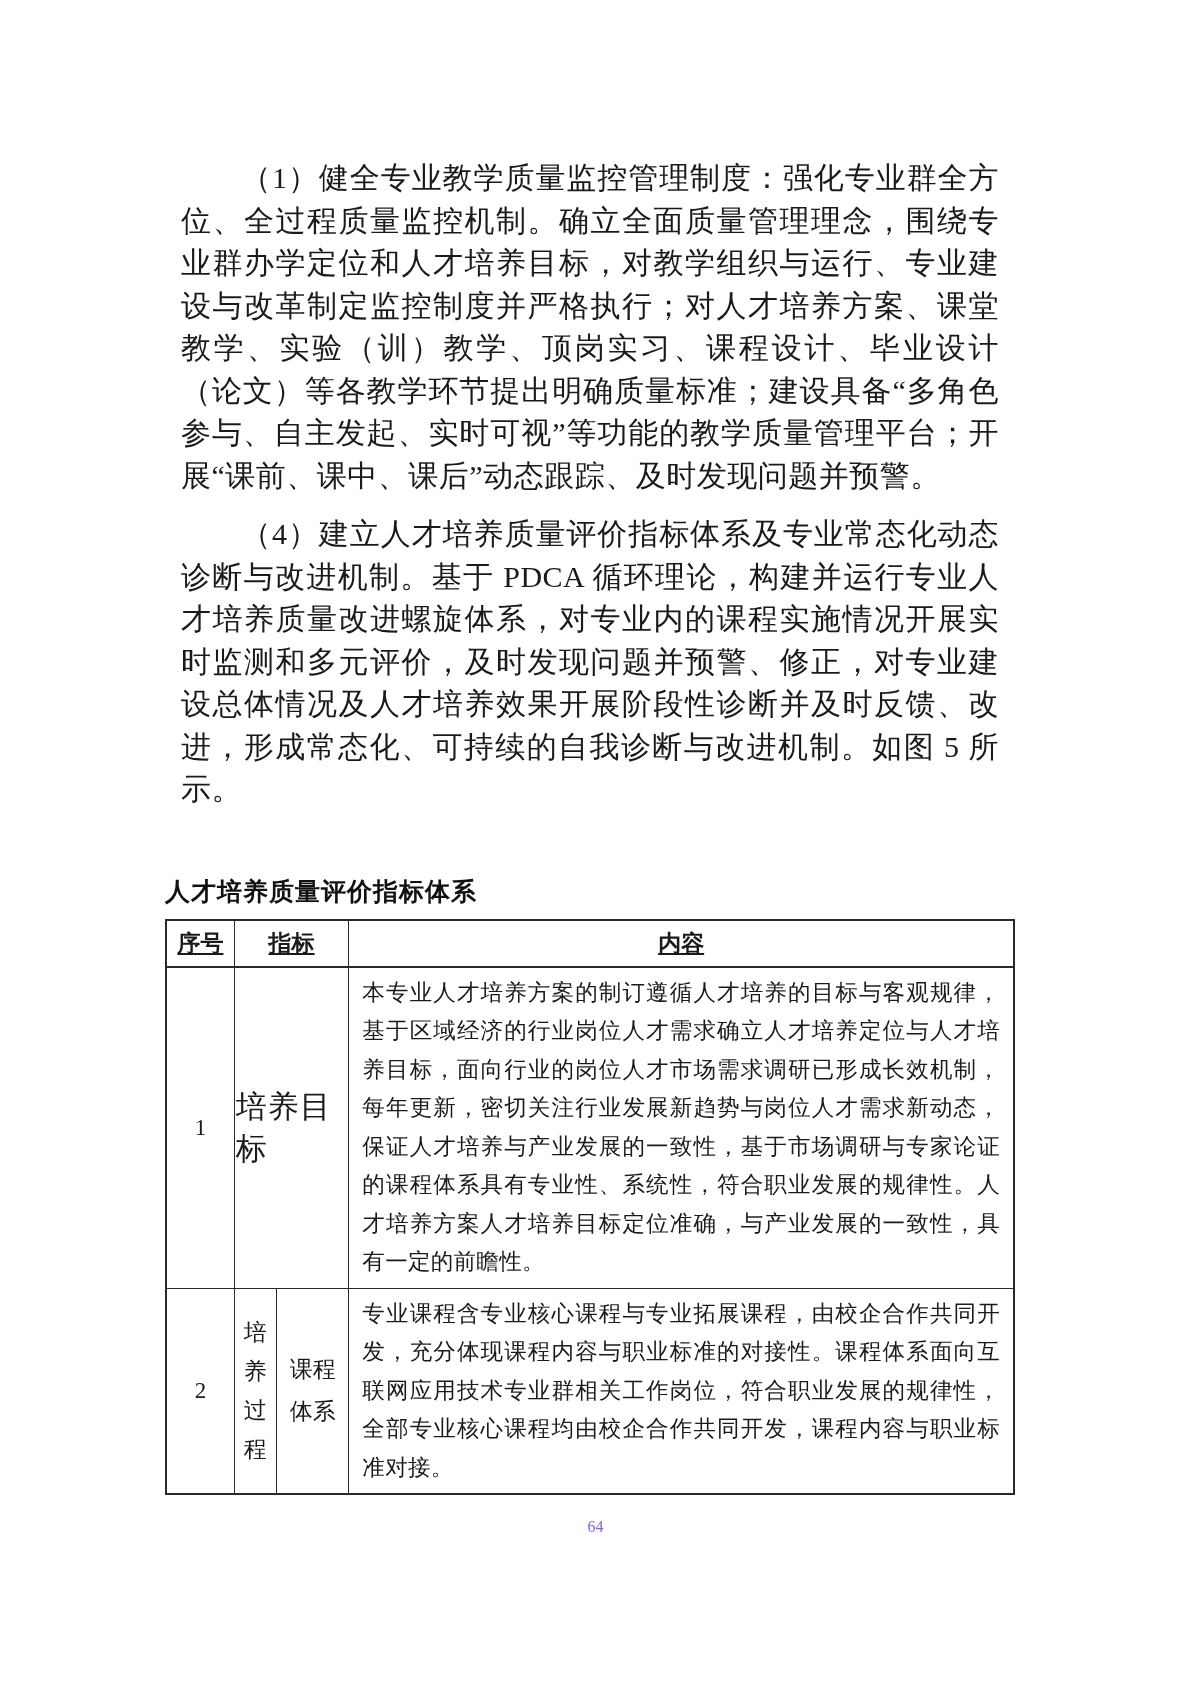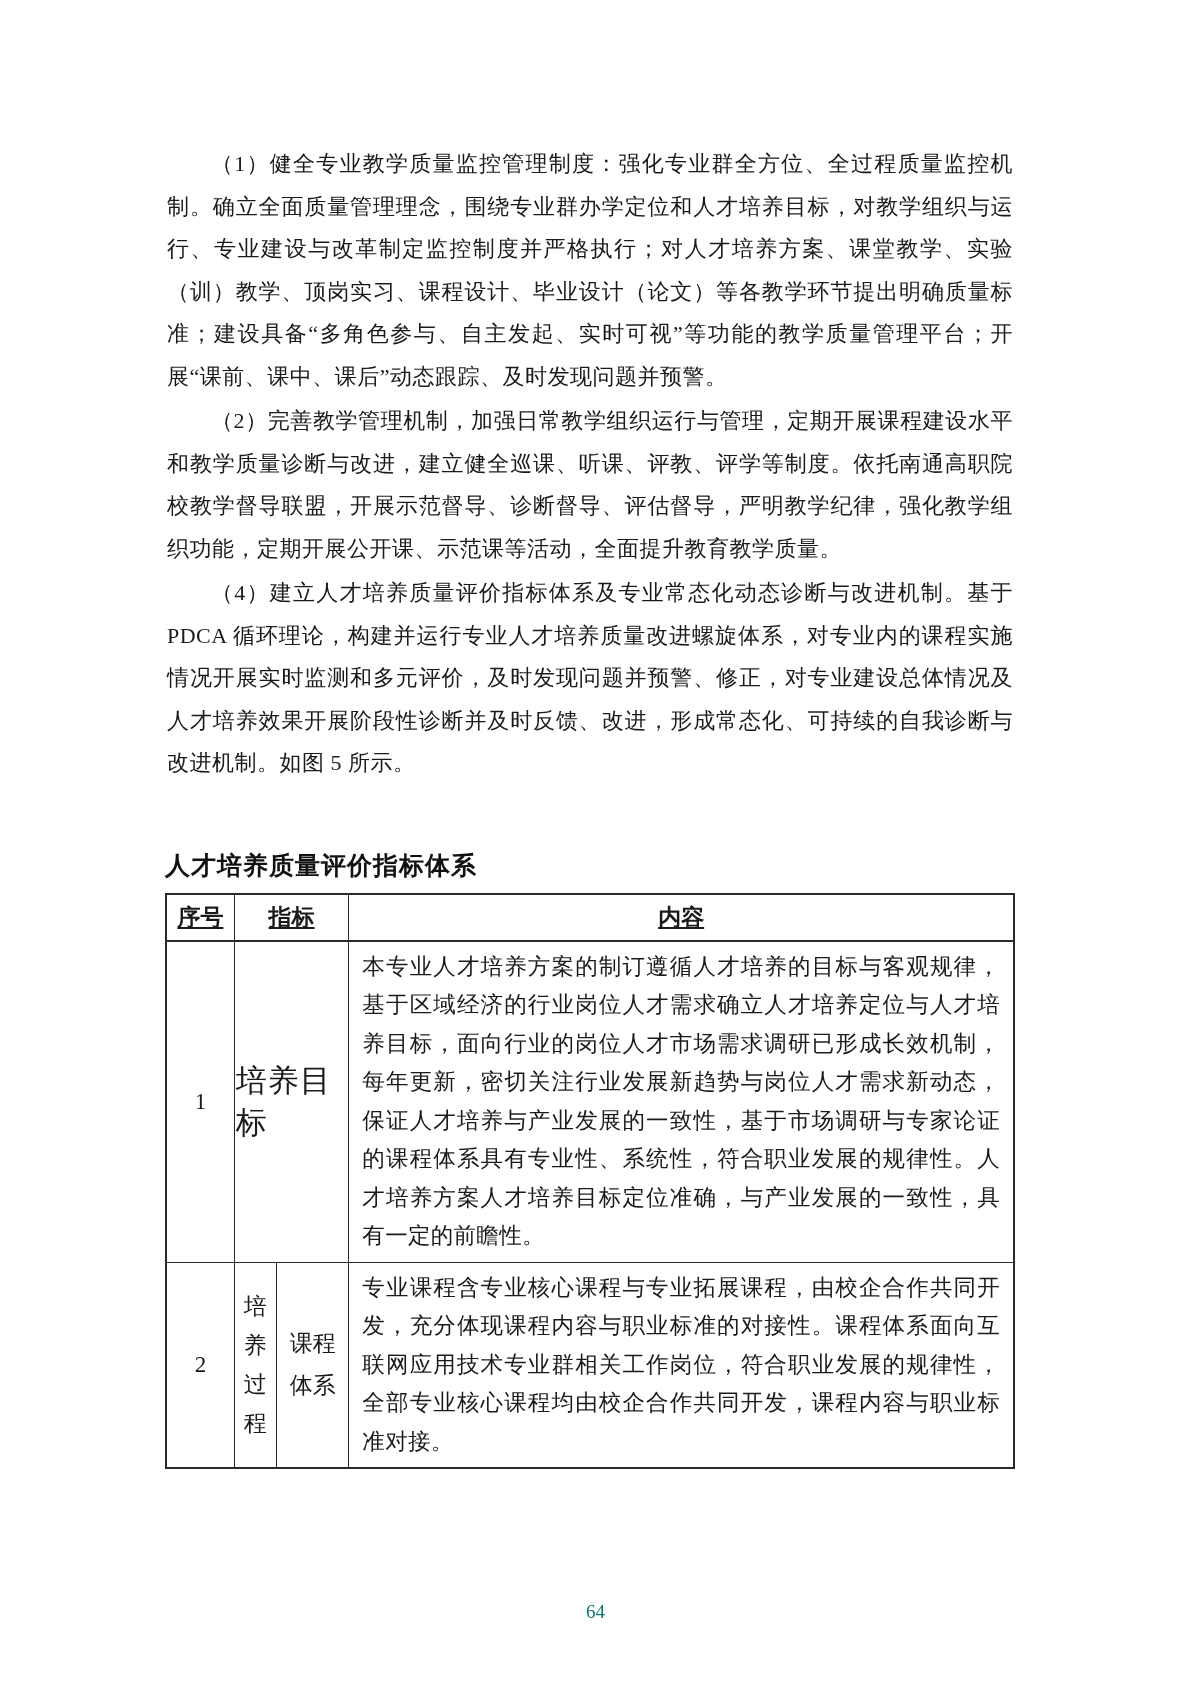--- a/index.html
+++ b/index.html
@@ -17,22 +17,22 @@
     font-family: "Liberation Serif", "DejaVu Serif", serif;
     color: #1a1a1a;
   }
   .content {
     position: absolute;
     left: 165px;
     top: 141px;
     width: 850px;
   }
   p.body-par {
-    margin: 2px;
-    font-size: 22px;
+    margin: 16px;
+    font-size: 30px;
     line-height: 42.5px;
     text-indent: 2em;
     text-align: justify;
     letter-spacing: 0.5px;
     color: #1a1a1a;
   }
   .table-title {
     margin-top: 62px;
     text-align: left;
     font-family: "Liberation Sans", "DejaVu Sans", sans-serif;
@@ -90,36 +90,35 @@
   }
   td.cell-content {
     font-size: 22.5px;
     line-height: 38.5px;
     text-align: justify;
     padding: 6px 13px;
     letter-spacing: 0.3px;
   }
   .page-number {
     position: absolute;
-    top: 1601px;
+    top: 1518px;
     left: 0;
     width: 100%;
     text-align: center;
-    font-size: 19px;
-    color: #0f766e;
+    font-size: 16px;
+    color: #8b5cf6;
   }
 </style>
 </head>
 <body>
 
 <div class="page">
   <div class="content">
 
     <p class="body-par">（1）健全专业教学质量监控管理制度：强化专业群全方位、全过程质量监控机制。确立全面质量管理理念，围绕专业群办学定位和人才培养目标，对教学组织与运行、专业建设与改革制定监控制度并严格执行；对人才培养方案、课堂教学、实验（训）教学、顶岗实习、课程设计、毕业设计（论文）等各教学环节提出明确质量标准；建设具备“多角色参与、自主发起、实时可视”等功能的教学质量管理平台；开展“课前、课中、课后”动态跟踪、及时发现问题并预警。</p>
-    <p class="body-par">（2）完善教学管理机制，加强日常教学组织运行与管理，定期开展课程建设水平和教学质量诊断与改进，建立健全巡课、听课、评教、评学等制度。依托南通高职院校教学督导联盟，开展示范督导、诊断督导、评估督导，严明教学纪律，强化教学组织功能，定期开展公开课、示范课等活动，全面提升教育教学质量。</p>
     <p class="body-par">（4）建立人才培养质量评价指标体系及专业常态化动态诊断与改进机制。基于 PDCA 循环理论，构建并运行专业人才培养质量改进螺旋体系，对专业内的课程实施情况开展实时监测和多元评价，及时发现问题并预警、修正，对专业建设总体情况及人才培养效果开展阶段性诊断并及时反馈、改进，形成常态化、可持续的自我诊断与改进机制。如图 5 所示。</p>
 
     <div class="table-title">人才培养质量评价指标体系</div>
 
     <table class="eval">
       <colgroup>
         <col style="width:68px">
         <col style="width:42px">
         <col style="width:72px">
         <col style="width:662px">

